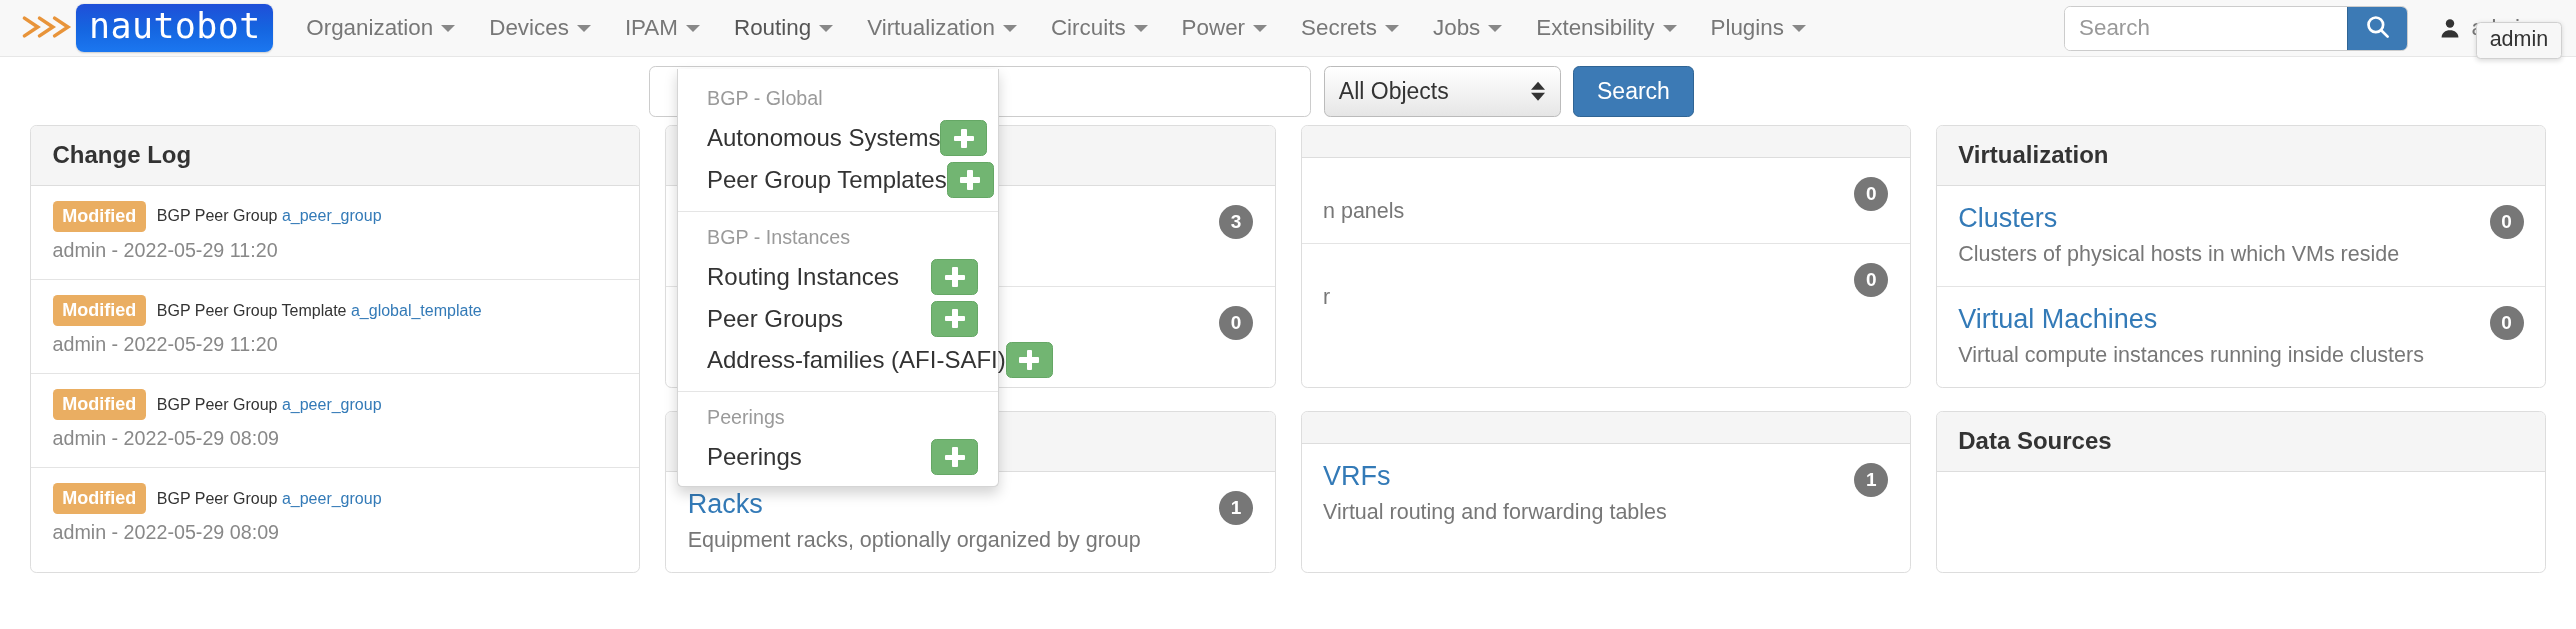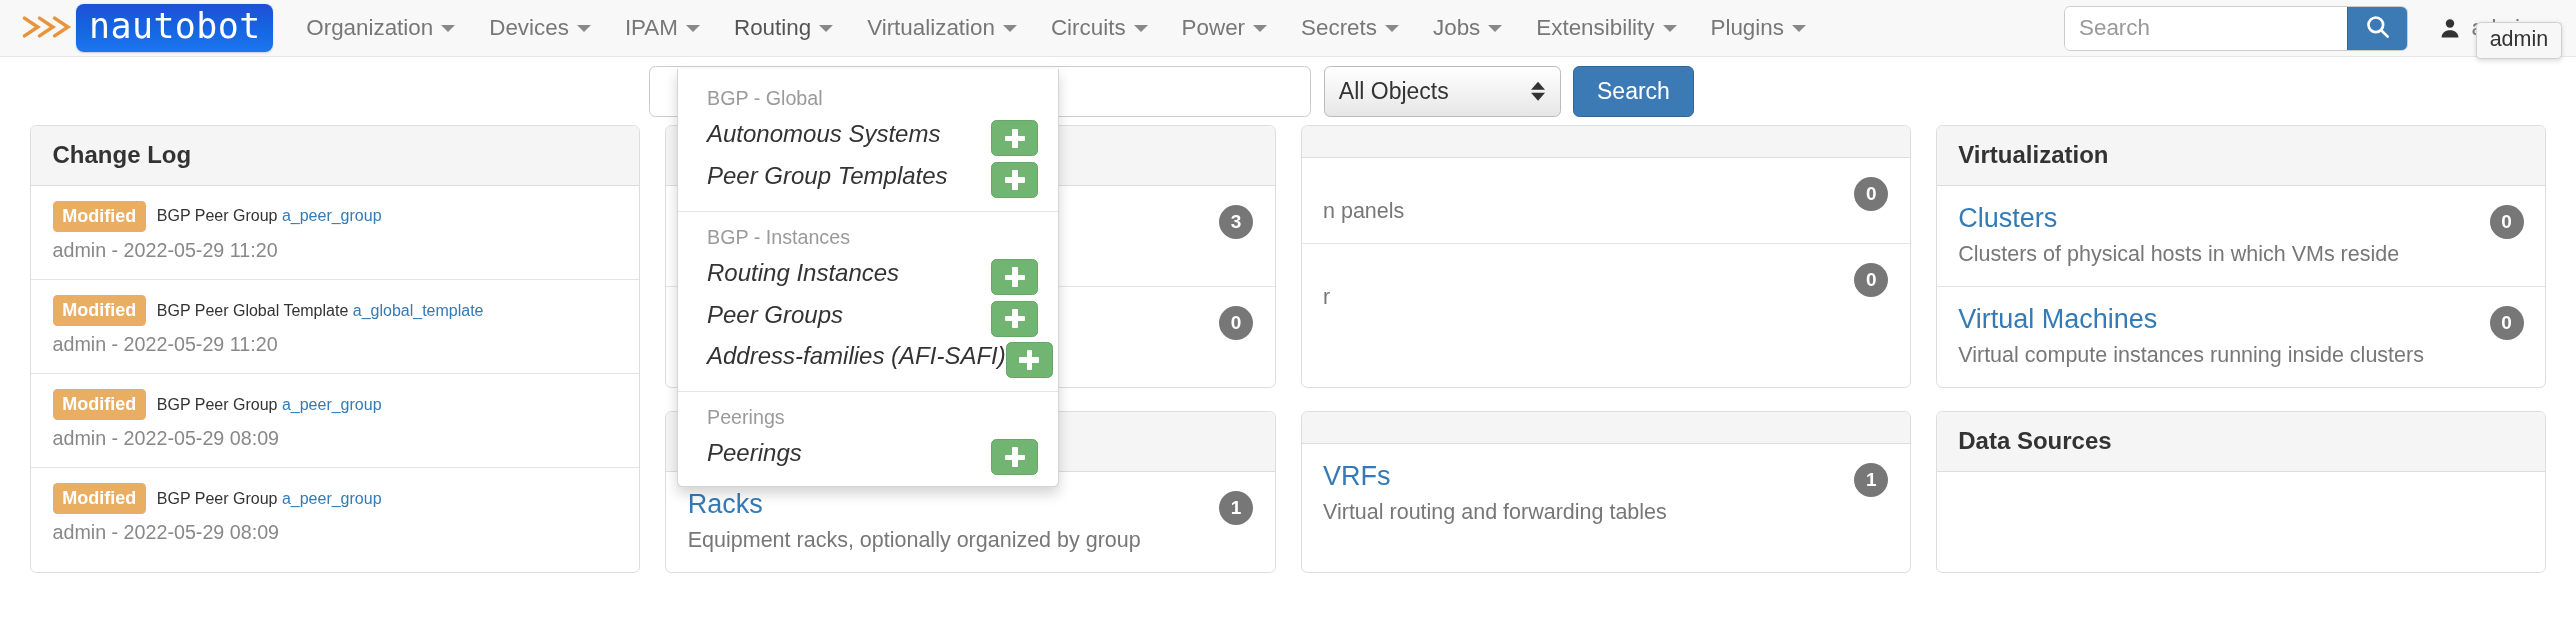--- a/index.html
+++ b/index.html
@@ -182,41 +182,40 @@
     font-size: 23px;
     cursor: pointer;
     font-family: "Liberation Sans", sans-serif;
   }
 
   
   .dropdown {
     position: absolute;
     left: 677px;
     top: 69px;
-    width: 382px;
+    width: 322px;
     background: #ffffff;
     border: 0.9px solid #d5d5d5;
     border-top: 0;
     border-radius: 0 0 5.4px 5.4px;
     box-shadow: 0 6.3px 12.5px rgba(0,0,0,0.17);
     padding: 8px 0 8px 0;
     z-index: 50;
   }
   .dd-header {
     font-size: 19.7px;
     color: #9a9a9a;
     padding: 9.8px 0 8px 29px;
   }
   .dd-row {
     display: flex;
-    align-items: flex-start;
+    align-items: center;
     justify-content: space-between;
     padding: 2.7px 19.7px 2.7px 29px;
     cursor: pointer;
-    font-style: italic;
   }
   .dd-label {
     font-size: 24px;
     color: #333333;
     white-space: nowrap;
   }
   .add-btn {
     width: 47px;
     height: 36px;
     background: #72b572;
@@ -550,21 +549,21 @@
         <span class="cl-text">BGP Peer Group</span>
         <span class="cl-text">&nbsp;</span>
         <a class="cl-text cl-link">a_peer_group</a>
       </div>
       <div class="cl-meta">admin - 2022-05-29 11:20</div>
     </div>
 
     <div class="cl-row">
       <div class="cl-line1">
         <span class="cl-badge">Modified</span>
-        <span class="cl-text">BGP Peer Global Template</span>
+        <span class="cl-text">BGP Peer Group Template</span>
         <span class="cl-text">&nbsp;</span>
         <a class="cl-text cl-link">a_global_template</a>
       </div>
       <div class="cl-meta">admin - 2022-05-29 11:20</div>
     </div>
 
     <div class="cl-row">
       <div class="cl-line1">
         <span class="cl-badge">Modified</span>
         <span class="cl-text">BGP Peer Group</span>

